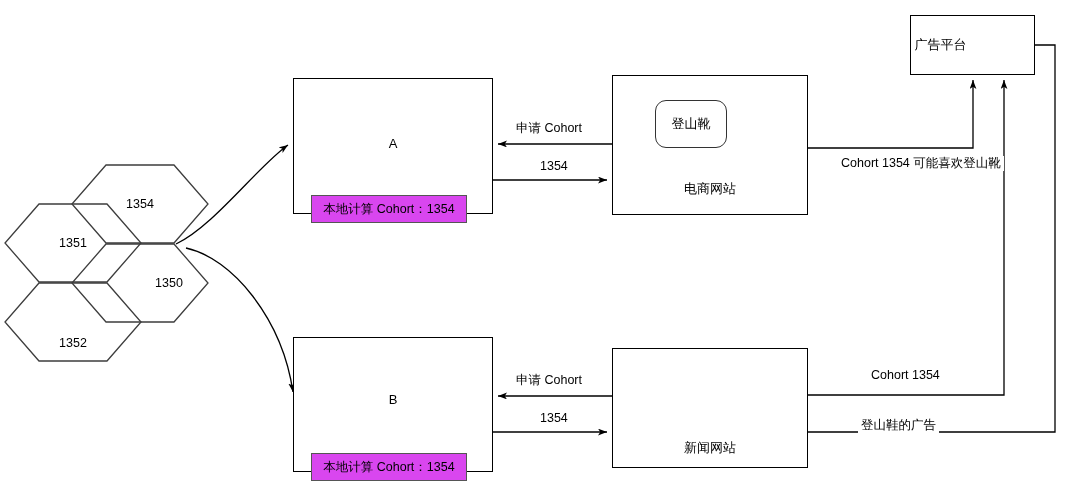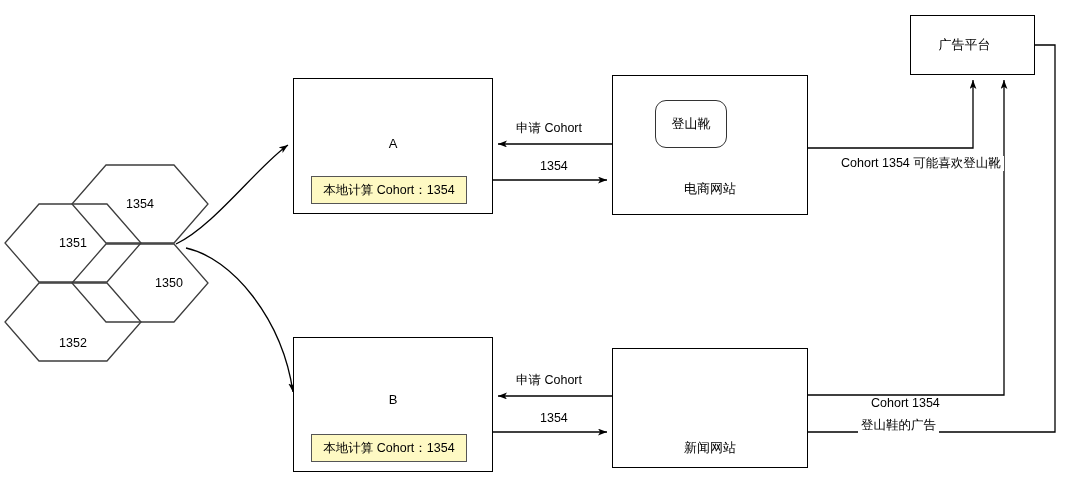--- a/index.html
+++ b/index.html
@@ -36,26 +36,27 @@
     text-align: center;
     font-size: 13px;
     line-height: 16px;
     color: #000000;
     white-space: nowrap;
   }
   .inner-box {
     position: absolute;
     box-sizing: border-box;
     border: 1.3px solid #555555;
-    background: #fef9c3;
+    background: #d946ef;
     display: flex;
     align-items: center;
     justify-content: center;
     font-size: 12.5px;
     white-space: nowrap;
+    margin-top: 19px;
   }
   .inner-round {
     position: absolute;
     box-sizing: border-box;
     border: 1.3px solid #333333;
     border-radius: 11px;
     background: #ffffff;
     display: flex;
     align-items: center;
     justify-content: center;
@@ -134,27 +135,27 @@
   <div class="inner-box" style="left:311px; top:434px; width:156px; height:28px;">本地计算 Cohort：1354</div>
 
   <div class="node-box" style="left:612px; top:75px; width:196px; height:140px;"></div>
   <div class="inner-round" style="left:655px; top:100px; width:72px; height:48px;">登山靴</div>
   <div class="node-label" style="left:612px; top:181px; width:196px;">电商网站</div>
 
   <div class="node-box" style="left:612px; top:348px; width:196px; height:120px;"></div>
   <div class="node-label" style="left:612px; top:440px; width:196px;">新闻网站</div>
 
   <div class="node-box" style="left:910px; top:15px; width:125px; height:60px;"></div>
-  <div class="node-label" style="left:902px; top:37px; width:125px;">广告平台</div>
+  <div class="node-label" style="left:878px; top:37px; width:125px;">广告平台</div>
 
   <div class="edge-label" style="left:513px; top:121px;">申请 Cohort</div>
   <div class="edge-label" style="left:537px; top:159px;">1354</div>
 
   <div class="edge-label" style="left:513px; top:373px;">申请 Cohort</div>
   <div class="edge-label" style="left:537px; top:411px;">1354</div>
 
   <div class="edge-label" style="left:838px; top:156px;">Cohort 1354 可能喜欢登山靴</div>
 
-  <div class="edge-label" style="left:868px; top:396px;">Cohort 1354</div>
+  <div class="edge-label" style="left:868px; top:368px;">Cohort 1354</div>
 
   <div class="edge-label" style="left:858px; top:418px;">登山鞋的广告</div>
 
 </div>
 
 </body></html>

